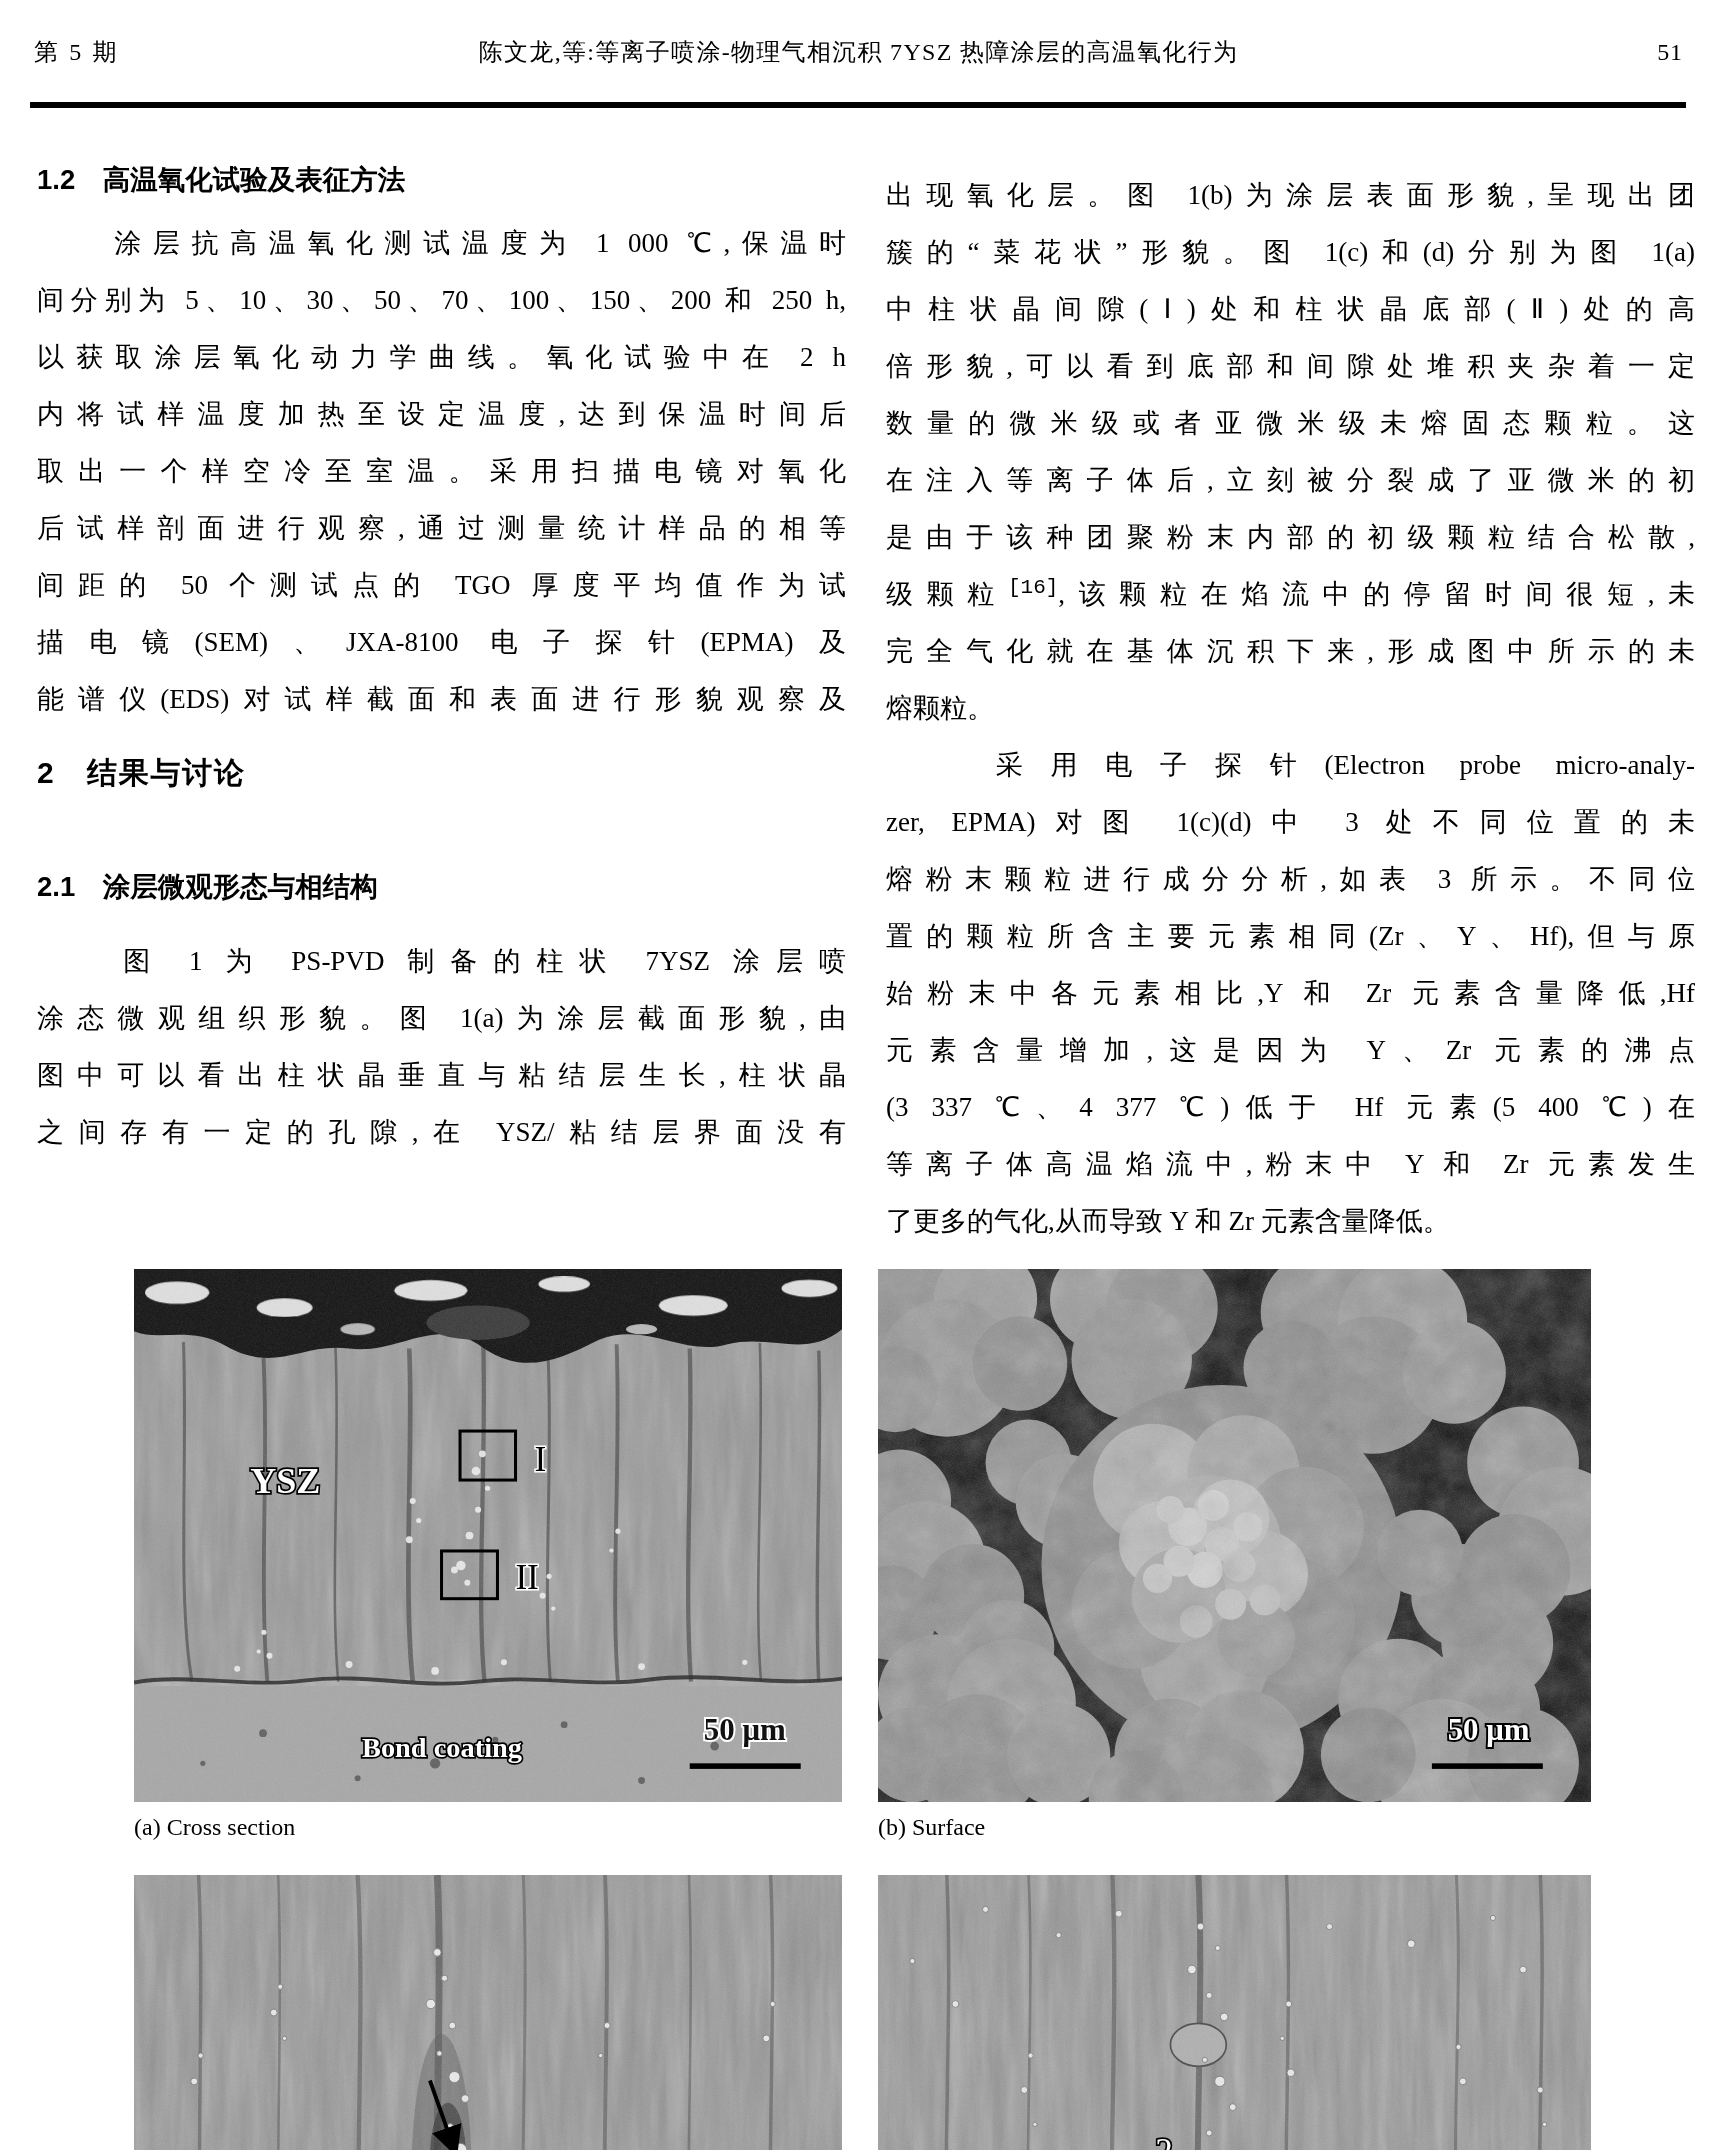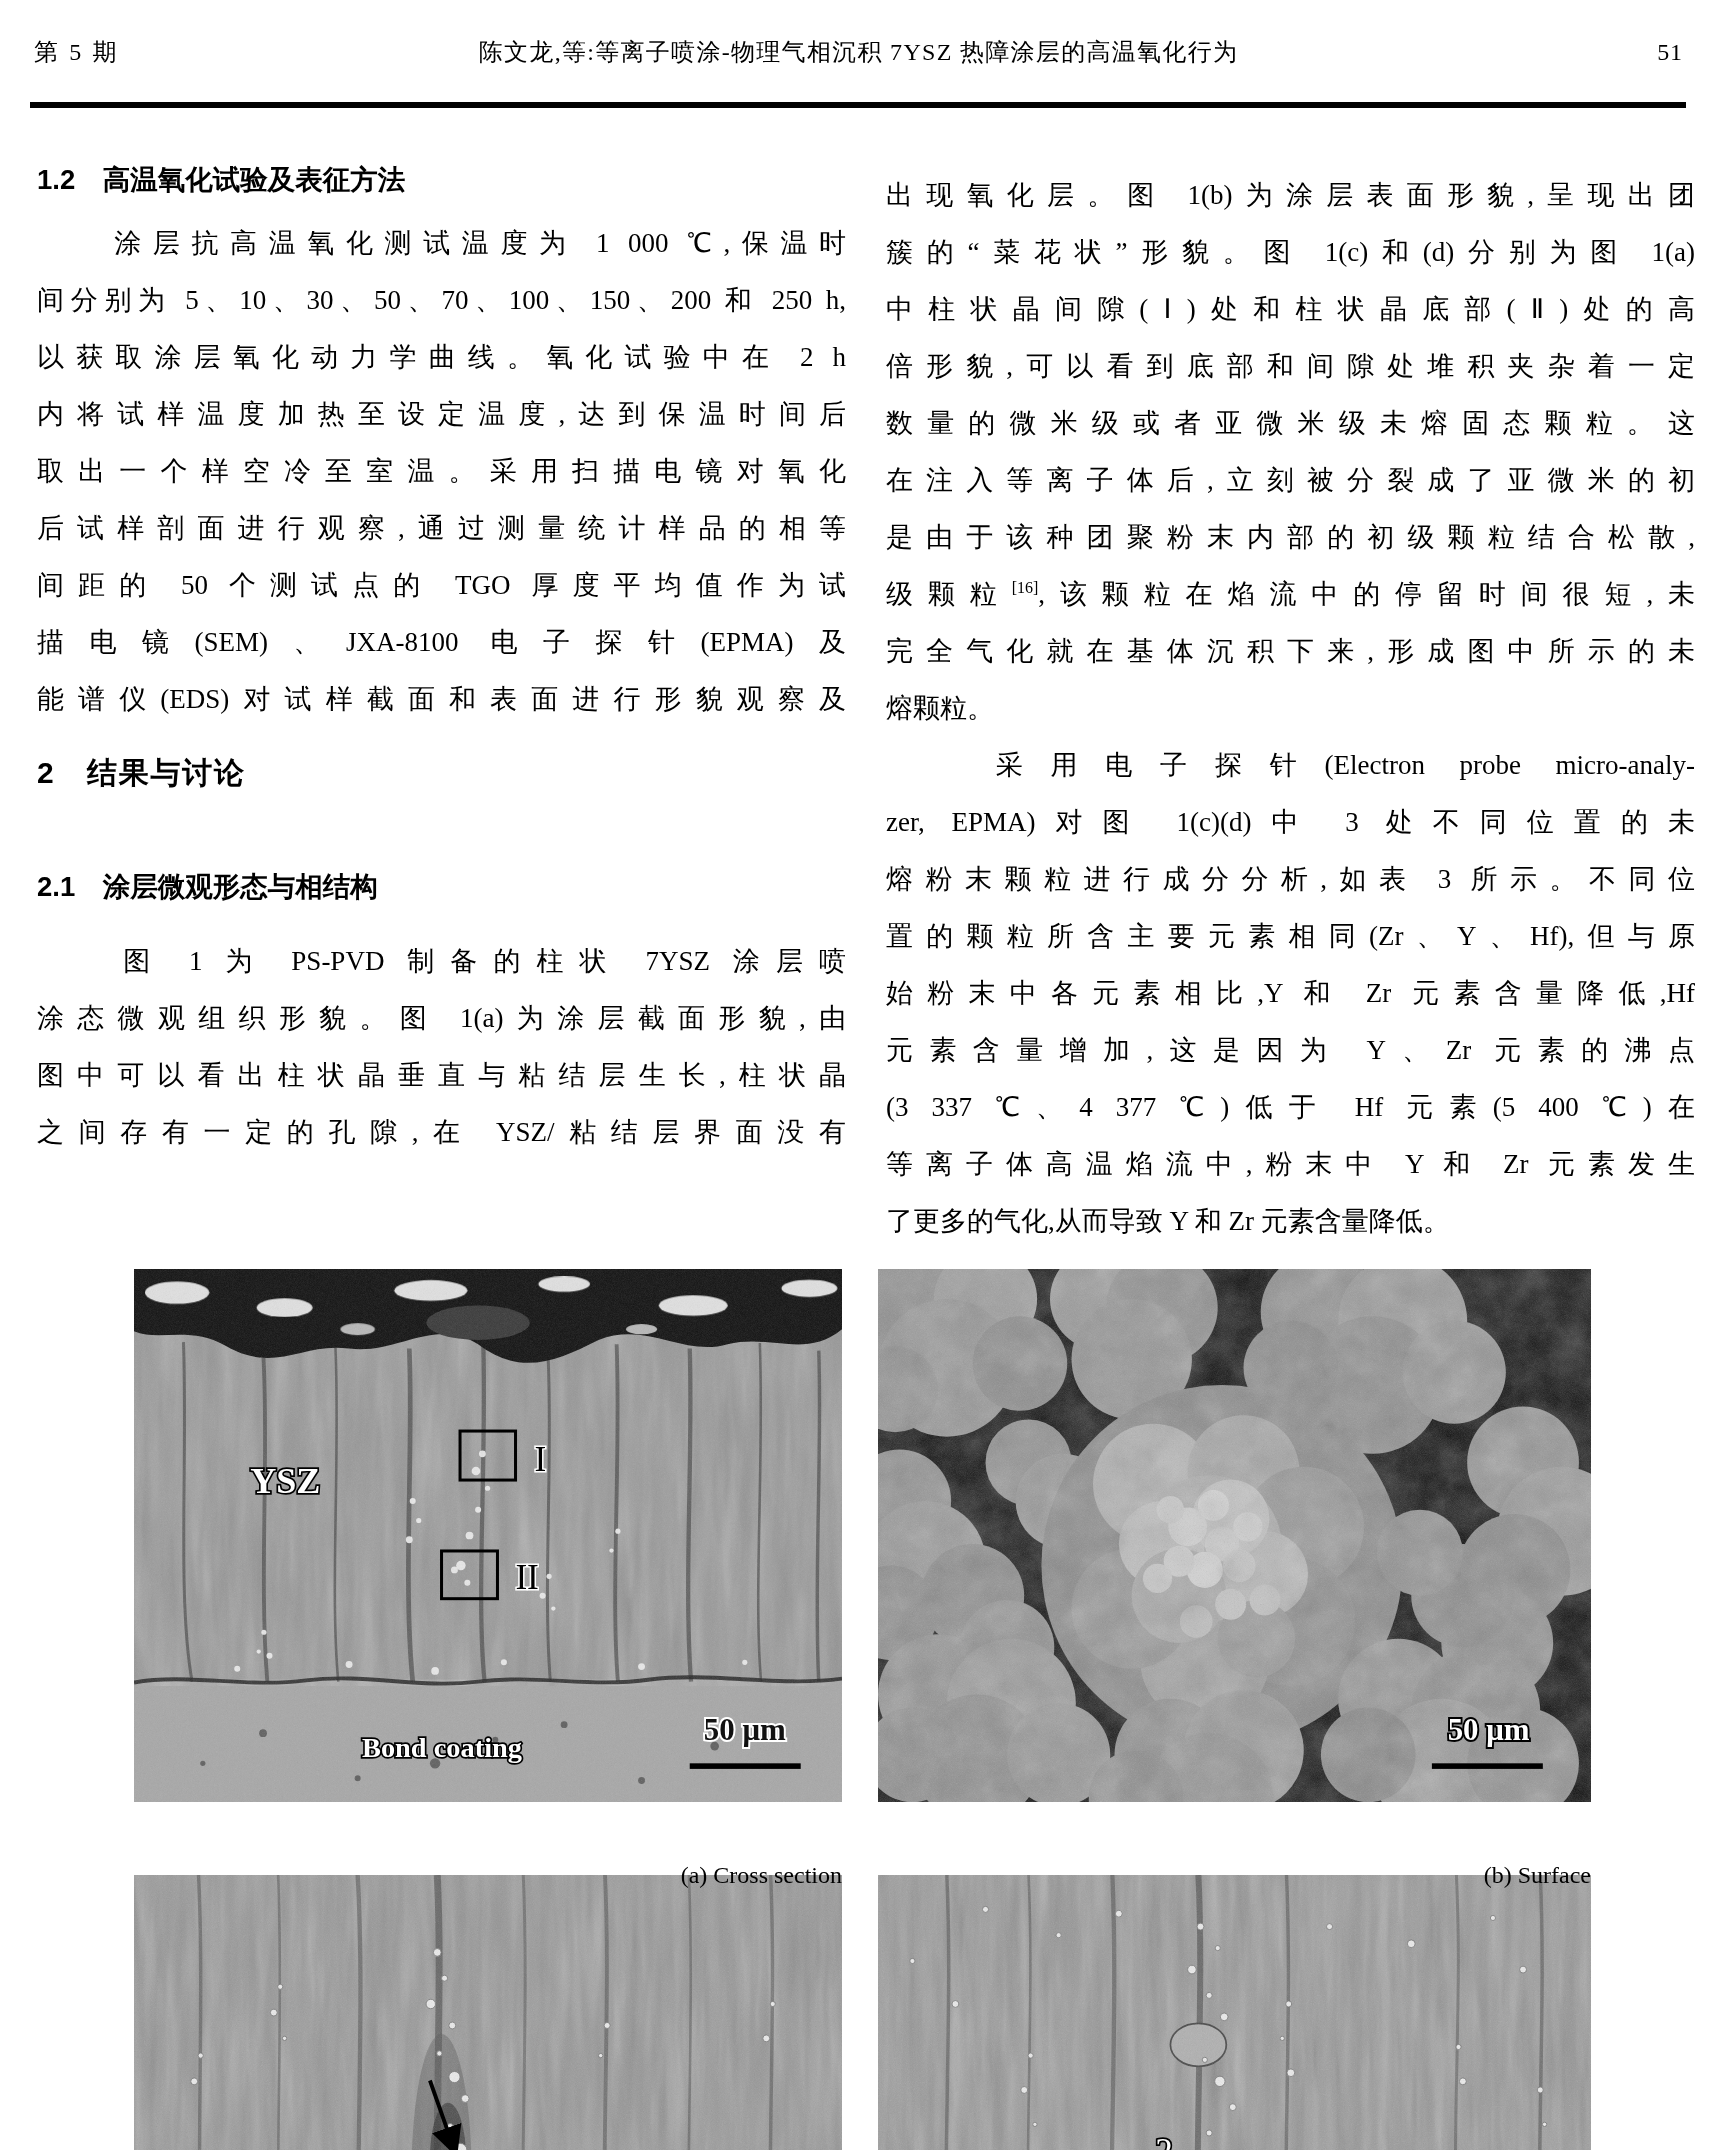--- a/index.html
+++ b/index.html
@@ -8,27 +8,27 @@
   .header{position:absolute;left:34px;top:36px;width:1649px;display:flex;align-items:center;font-size:24px;}
   .header .issue{width:185px;letter-spacing:2.6px;}
   .header .title{flex:1;text-align:center;letter-spacing:1.3px;}
   .header .pageno{width:185px;text-align:right;letter-spacing:0.9px;}
   .rule{position:absolute;left:30px;top:102px;width:1656px;height:5.6px;background:#000;}
   .col{position:absolute;width:809px;font-size:27px;}
   .col-left{left:37px;top:160px;}
   .col-right{left:886px;top:167px;}
   .line{line-height:57px;height:57px;text-align:justify;text-align-last:justify;text-justify:inter-character;}
   .line.flush{text-align-last:left;}
-  .line sup{font-size:16px;vertical-align:super;line-height:0;}
+  .line sup{font-size:21px;vertical-align:super;line-height:0;font-family:Liberation Mono, monospace;}
   .h-sub{font-family:"Liberation Sans",sans-serif;font-weight:700;font-size:27.5px;line-height:39px;height:39px;margin:0 0 16.3px 0;}
   .h-main{font-family:"Liberation Sans",sans-serif;font-weight:700;font-size:30px;line-height:41px;height:41px;margin:24px 0 0 0;letter-spacing:1.7px;}
   .h-sub2{font-family:"Liberation Sans",sans-serif;font-weight:700;font-size:27.5px;line-height:39px;height:39px;margin:74px 0 27px 0;}
   .panel{position:absolute;background:#f0abfc;}
   .panel svg{display:block;width:100%;height:100%;}
-  .caption{position:absolute;text-align:right;font-size:24px;line-height:31px;margin-top:48px;}
+  .caption{position:absolute;text-align:left;font-size:24px;line-height:31px;}
   svg text{font-family:"Liberation Serif",serif;paint-order:stroke;}
 </style>
 </head>
 <body>
 
 <div class="header">
   <span class="issue">第 5 期</span>
   <span class="title">陈文龙,等:等离子喷涂-物理气相沉积 7YSZ 热障涂层的高温氧化行为</span>
   <span class="pageno">51</span>
 </div>

